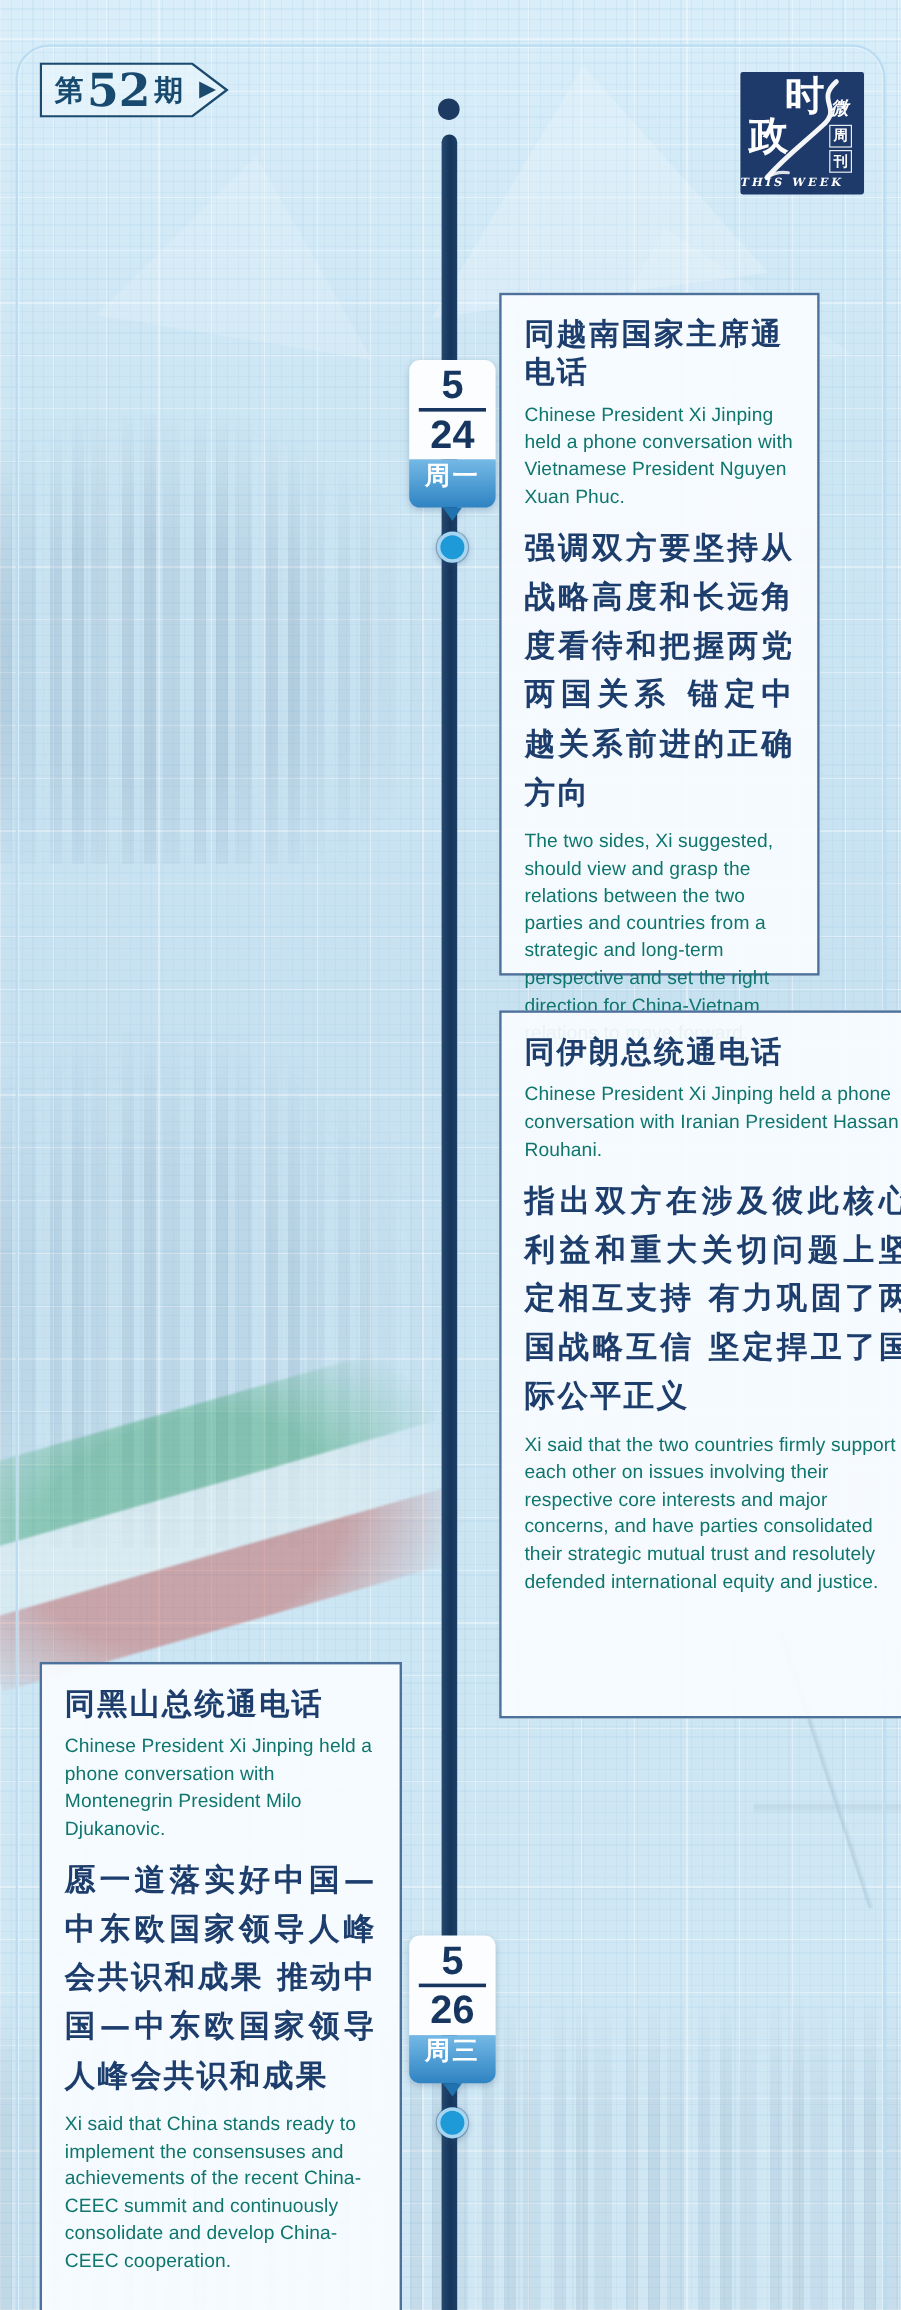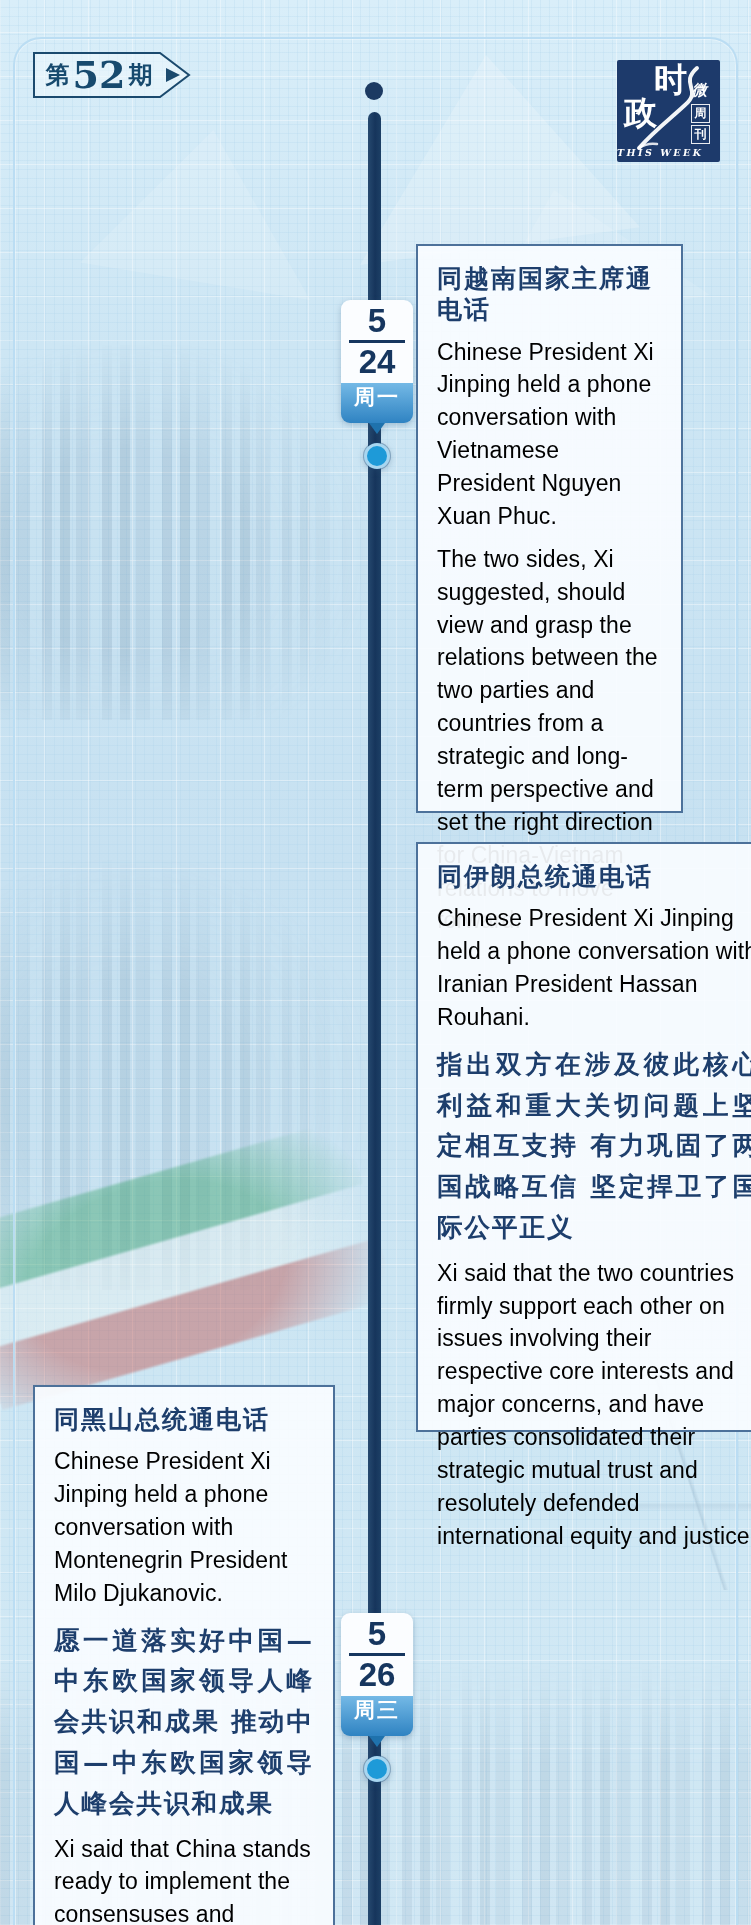--- a/index.html
+++ b/index.html
@@ -73,21 +73,21 @@
     margin:1px auto 0;box-shadow:0 0 0 1px rgba(25,70,115,0.35);}
 
   
   .card{position:absolute;box-sizing:border-box;background:rgba(249,252,255,0.93);
     border:2px solid rgba(58,98,143,0.9);padding:15px 19px 16px;}
   .card-vietnam{left:416px;top:244px;width:267px;height:569px;}
   .card-iran{left:416px;top:842px;width:365px;height:590px;}
   .card-montenegro{left:33px;top:1385px;width:302px;height:548px;}
   .cn-title{font-family:"DejaVu Serif","Liberation Serif",serif;font-size:25px;line-height:1.25;
     font-weight:600;letter-spacing:2px;color:#1d3e6c;margin:2px 0 10px;}
-  .en-text{font-size:23px;line-height:1.43;color:#000000;margin:0 0 10px;letter-spacing:0.1px;}
+  .en-text{font-size:16px;line-height:1.43;color:#0f766e;margin:0 0 10px;letter-spacing:0.1px;}
   .cn-highlight{font-family:"DejaVu Serif","Liberation Serif",serif;font-size:25.5px;line-height:1.6;
     font-weight:700;letter-spacing:2px;color:#1d3e6c;margin:0 0 9px;text-align:justify;}
   .en-text:last-child{margin-bottom:0;}
 
   
   .issue-badge{position:absolute;left:33px;top:52px;width:158px;height:46px;}
   .issue-badge svg{position:absolute;left:0;top:0;}
   .issue-text{position:absolute;left:0;top:0;width:132px;height:46px;display:flex;align-items:center;
     justify-content:center;color:#174a6e;font-family:"DejaVu Serif","Liberation Serif",serif;}
   .issue-affix{font-size:24px;font-weight:600;}
@@ -141,20 +141,21 @@
     <div class="date-day">26</div>
   </div>
   <div class="weekday-bar">周三</div>
   <div class="marker-pointer"></div>
   <div class="marker-dot"></div>
 </div>
 
 <div class="card card-vietnam">
   <h2 class="cn-title">同越南国家主席通电话</h2>
   <p class="en-text">Chinese President Xi Jinping held a phone conversation with Vietnamese President Nguyen Xuan Phuc.</p>
+  <p class="cn-highlight">强调双方要坚持从战略高度和长远角度看待和把握两党两国关系 锚定中越关系前进的正确方向</p>
   <p class="en-text">The two sides, Xi suggested, should view and grasp the relations between the two parties and countries from a strategic and long-term perspective and set the right direction for China-Vietnam relations to move forward.</p>
 </div>
 
 <div class="card card-iran">
   <h2 class="cn-title">同伊朗总统通电话</h2>
   <p class="en-text">Chinese President Xi Jinping held a phone conversation with Iranian President Hassan Rouhani.</p>
   <p class="cn-highlight">指出双方在涉及彼此核心利益和重大关切问题上坚定相互支持 有力巩固了两国战略互信 坚定捍卫了国际公平正义</p>
   <p class="en-text">Xi said that the two countries firmly support each other on issues involving their respective core interests and major concerns, and have parties consolidated their strategic mutual trust and resolutely defended international equity and justice.</p>
 </div>
 

